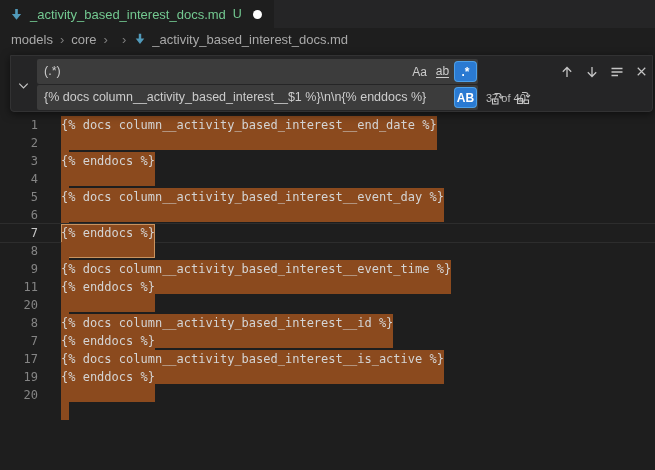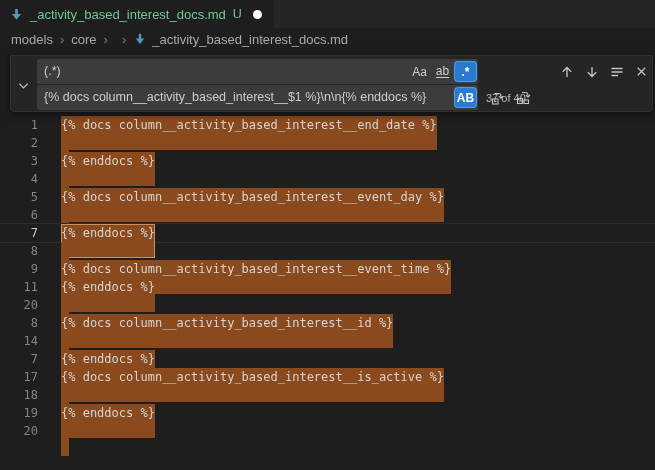--- a/index.html
+++ b/index.html
@@ -135,34 +135,26 @@
   </div>
       <div class="line">
     <span class="num">20</span>
     <span class="code"><span class="hl chip"></span></span>
   </div>
       <div class="line">
     <span class="num">8</span>
     <span class="code"><span class="hl">{% docs column__activity_based_interest__id %}</span></span>
   </div>
       <div class="line">
-    <span class="num">14</span>
-    <span class="code"><span class="hl chip"></span></span>
-  </div>
-      <div class="line">
     <span class="num">7</span>
     <span class="code"><span class="hl">{% enddocs %}</span></span>
   </div>
       <div class="line">
     <span class="num">17</span>
     <span class="code"><span class="hl">{% docs column__activity_based_interest__is_active %}</span></span>
-  </div>
-      <div class="line">
-    <span class="num">18</span>
-    <span class="code"><span class="hl chip"></span></span>
   </div>
       <div class="line">
     <span class="num">19</span>
     <span class="code"><span class="hl">{% enddocs %}</span></span>
   </div>
       <div class="line">
     <span class="num">20</span>
     <span class="code"><span class="hl chip"></span></span>
   </div>
     </div>

